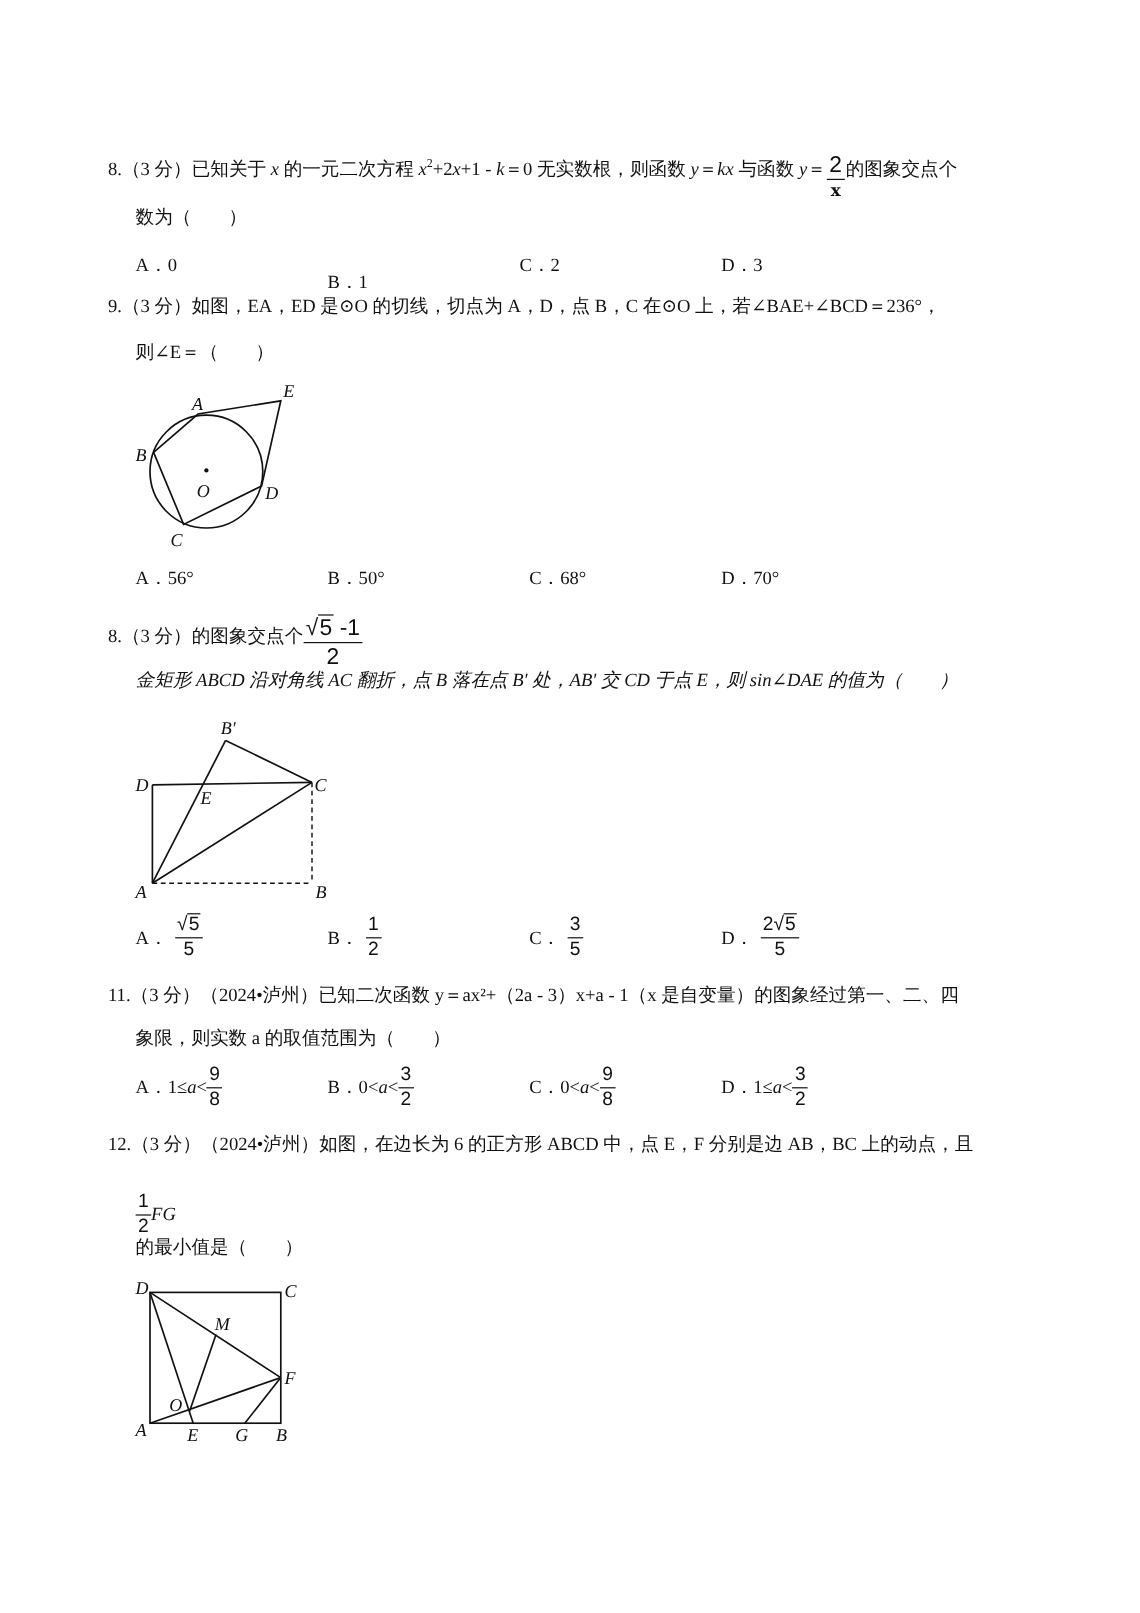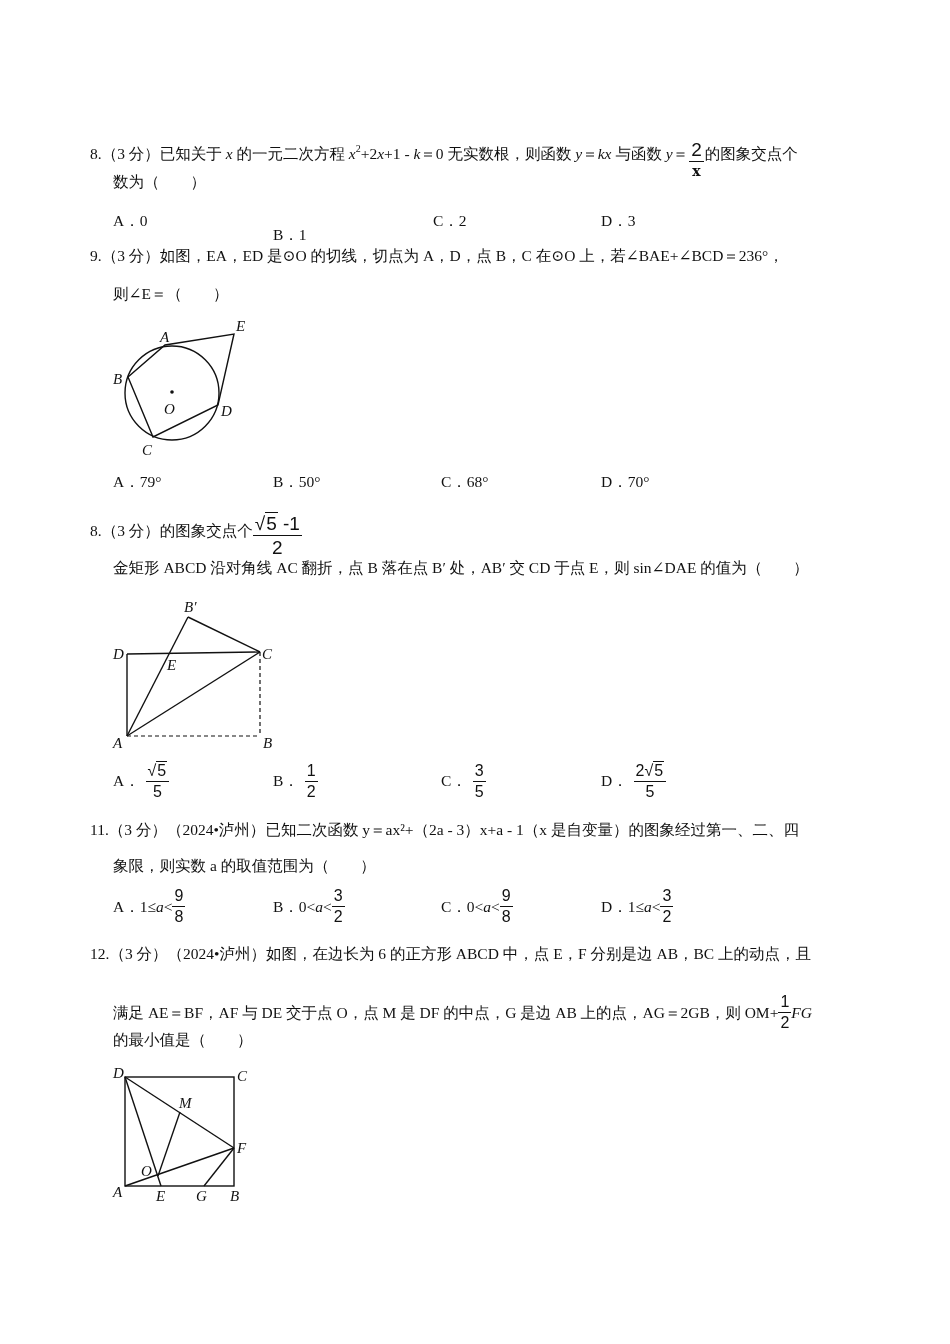--- a/index.html
+++ b/index.html
@@ -18,21 +18,21 @@
   .frac.small { font-size: 16px; }
   .sqrt { display: inline-block; }
   .sqrt .rad { border-top: 1.3px solid #111; padding: 0 1px; }
   .opt { position: absolute; white-space: nowrap; }
   svg text { font-family: "Liberation Serif", "DejaVu Serif", serif; font-style: italic; font-size: 15px; fill: #111; }
 </style>
 </head>
 <body>
 
 <div>
-  <div class="abs" style="left:90px; top:128px;margin-top:12px;">
+  <div class="abs" style="left:90px; top:128px;">
     <span>8.</span><span>（3 分）</span><span>已知关于 </span><span class="it">x</span><span> 的一元二次方程 </span><span class="it">x</span><span class="sup">2</span><span>+2</span><span class="it">x</span><span>+1 - </span><span class="it">k</span><span>＝0 无实数根，则函数 </span><span class="it">y</span><span>＝</span><span class="it">kx</span><span> 与函数 </span><span class="it">y</span><span>＝</span><span class="frac big" style="vertical-align:-17px; margin:0 1px;"><span class="num">2</span><span class="den" style="font-size:14px; font-weight:bold; font-family:'DejaVu Serif',serif;">x</span></span><span>的图象交点个</span>
   </div>
   <div class="abs" style="left:113px; top:174px;">数为（　　）</div>
   <div>
     <div class="opt" style="left:113px; top:211px;"><span>A．</span><span>0</span></div>
     <div class="opt" style="left:273px; top:225px;"><span>B．</span><span>1</span></div>
     <div class="opt" style="left:433px; top:211px;"><span>C．</span><span>2</span></div>
     <div class="opt" style="left:601px; top:211px;"><span>D．</span><span>3</span></div>
   </div>
 </div>
@@ -49,32 +49,32 @@
     <polyline points="28,67 65,35 134,24 118,95 53,127 28,67" fill="none" stroke="#111" stroke-width="1.4"></polyline>
     <text x="60" y="32">A</text>
     <text x="136" y="21">E</text>
     <text x="13" y="74">B</text>
     <text x="64" y="104">O</text>
     <text x="121" y="106">D</text>
     <text x="42" y="145">C</text>
   </svg>
 
   <div>
-    <div class="opt" style="left:113px; top:472px;"><span>A．</span><span>79°</span></div>
+    <div class="opt" style="left:113px; top:472px;"><span>A．</span><span>56°</span></div>
     <div class="opt" style="left:273px; top:472px;"><span>B．</span><span>50°</span></div>
     <div class="opt" style="left:441px; top:472px;text-align:right;"><span>C．</span><span>68°</span></div>
     <div class="opt" style="left:601px; top:472px;"><span>D．</span><span>70°</span></div>
   </div>
 </div>
 
 <div>
   <div class="abs" style="left:90px; top:514px;">
     <span>8.</span><span>（3 分）</span><span>的图象交点个</span><span class="frac big" style="vertical-align:-18px;"><span class="num"><span>√</span><span class="sqrt"><span class="rad">5</span></span><span> -1</span></span><span class="den">2</span></span>
   </div>
-  <div class="abs" style="left:113px; top:560px;">金矩形 ABCD 沿对角线 AC 翻折，点 B 落在点 B′ 处，AB′ 交 CD 于点 E，则 sin∠DAE 的值为（　　）</div>
+  <div class="abs" style="left:113px; top:560px;font-style:italic;">金矩形 ABCD 沿对角线 AC 翻折，点 B 落在点 B′ 处，AB′ 交 CD 于点 E，则 sin∠DAE 的值为（　　）</div>
 
   <svg style="position:absolute; left:100px; top:590px;" width="200" height="165" viewBox="0 0 200 165">
     <line x1="27" y1="64" x2="160" y2="62" stroke="#111" stroke-width="1.4"></line>
     <line x1="27" y1="64" x2="27" y2="146" stroke="#111" stroke-width="1.4"></line>
     <line x1="27" y1="146" x2="88" y2="27" stroke="#111" stroke-width="1.4"></line>
     <line x1="88" y1="27" x2="160" y2="62" stroke="#111" stroke-width="1.4"></line>
     <line x1="27" y1="146" x2="160" y2="62" stroke="#111" stroke-width="1.4"></line>
     <line x1="27" y1="146" x2="160" y2="146" stroke="#111" stroke-width="1.2" stroke-dasharray="4,3"></line>
     <line x1="160" y1="62" x2="160" y2="146" stroke="#111" stroke-width="1.2" stroke-dasharray="4,3"></line>
     <text x="84" y="22">B′</text>
@@ -125,21 +125,21 @@
       <span>D．</span><span>1≤</span><span class="it">a</span><span>&lt;</span><span class="frac small" style="vertical-align:-10px;"><span class="num">3</span><span class="den">2</span></span>
     </div>
   </div>
 </div>
 
 <div>
   <div class="abs" style="left:90px; top:946px;">
     <span>12.</span><span>（3 分）</span><span>（2024•泸州）</span><span>如图，在边长为 6 的正方形 ABCD 中，点 E，F 分别是边 AB，BC 上的动点，且</span>
   </div>
   <div class="abs" style="left:113px; top:994px;">
-    <span>满足 AE＝BF，AF 与 DE 交于点 O，点 M 是 DF 的中点，G 是边 AB 上的点，AG＝2GB，则 OM+</span><span class="frac small" style="vertical-align:-10px;"><span class="num">1</span><span class="den">2</span></span><span class="it">FG</span>
+    <span class="frac small" style="vertical-align:-10px;"><span class="num">1</span><span class="den">2</span></span><span class="it">FG</span>
   </div>
   <div class="abs" style="left:113px; top:1032px;">的最小值是（　　）</div>
 
   <svg style="position:absolute; left:100px; top:1060px;" width="170" height="150" viewBox="0 0 170 150">
     <rect x="25" y="17" width="109" height="109" fill="none" stroke="#111" stroke-width="1.4"></rect>
     <line x1="25" y1="17" x2="61" y2="126" stroke="#111" stroke-width="1.4"></line>
     <line x1="25" y1="17" x2="134" y2="88" stroke="#111" stroke-width="1.4"></line>
     <line x1="25" y1="126" x2="134" y2="88" stroke="#111" stroke-width="1.4"></line>
     <line x1="58" y1="116" x2="80" y2="52" stroke="#111" stroke-width="1.4"></line>
     <line x1="104" y1="126" x2="134" y2="88" stroke="#111" stroke-width="1.4"></line>

